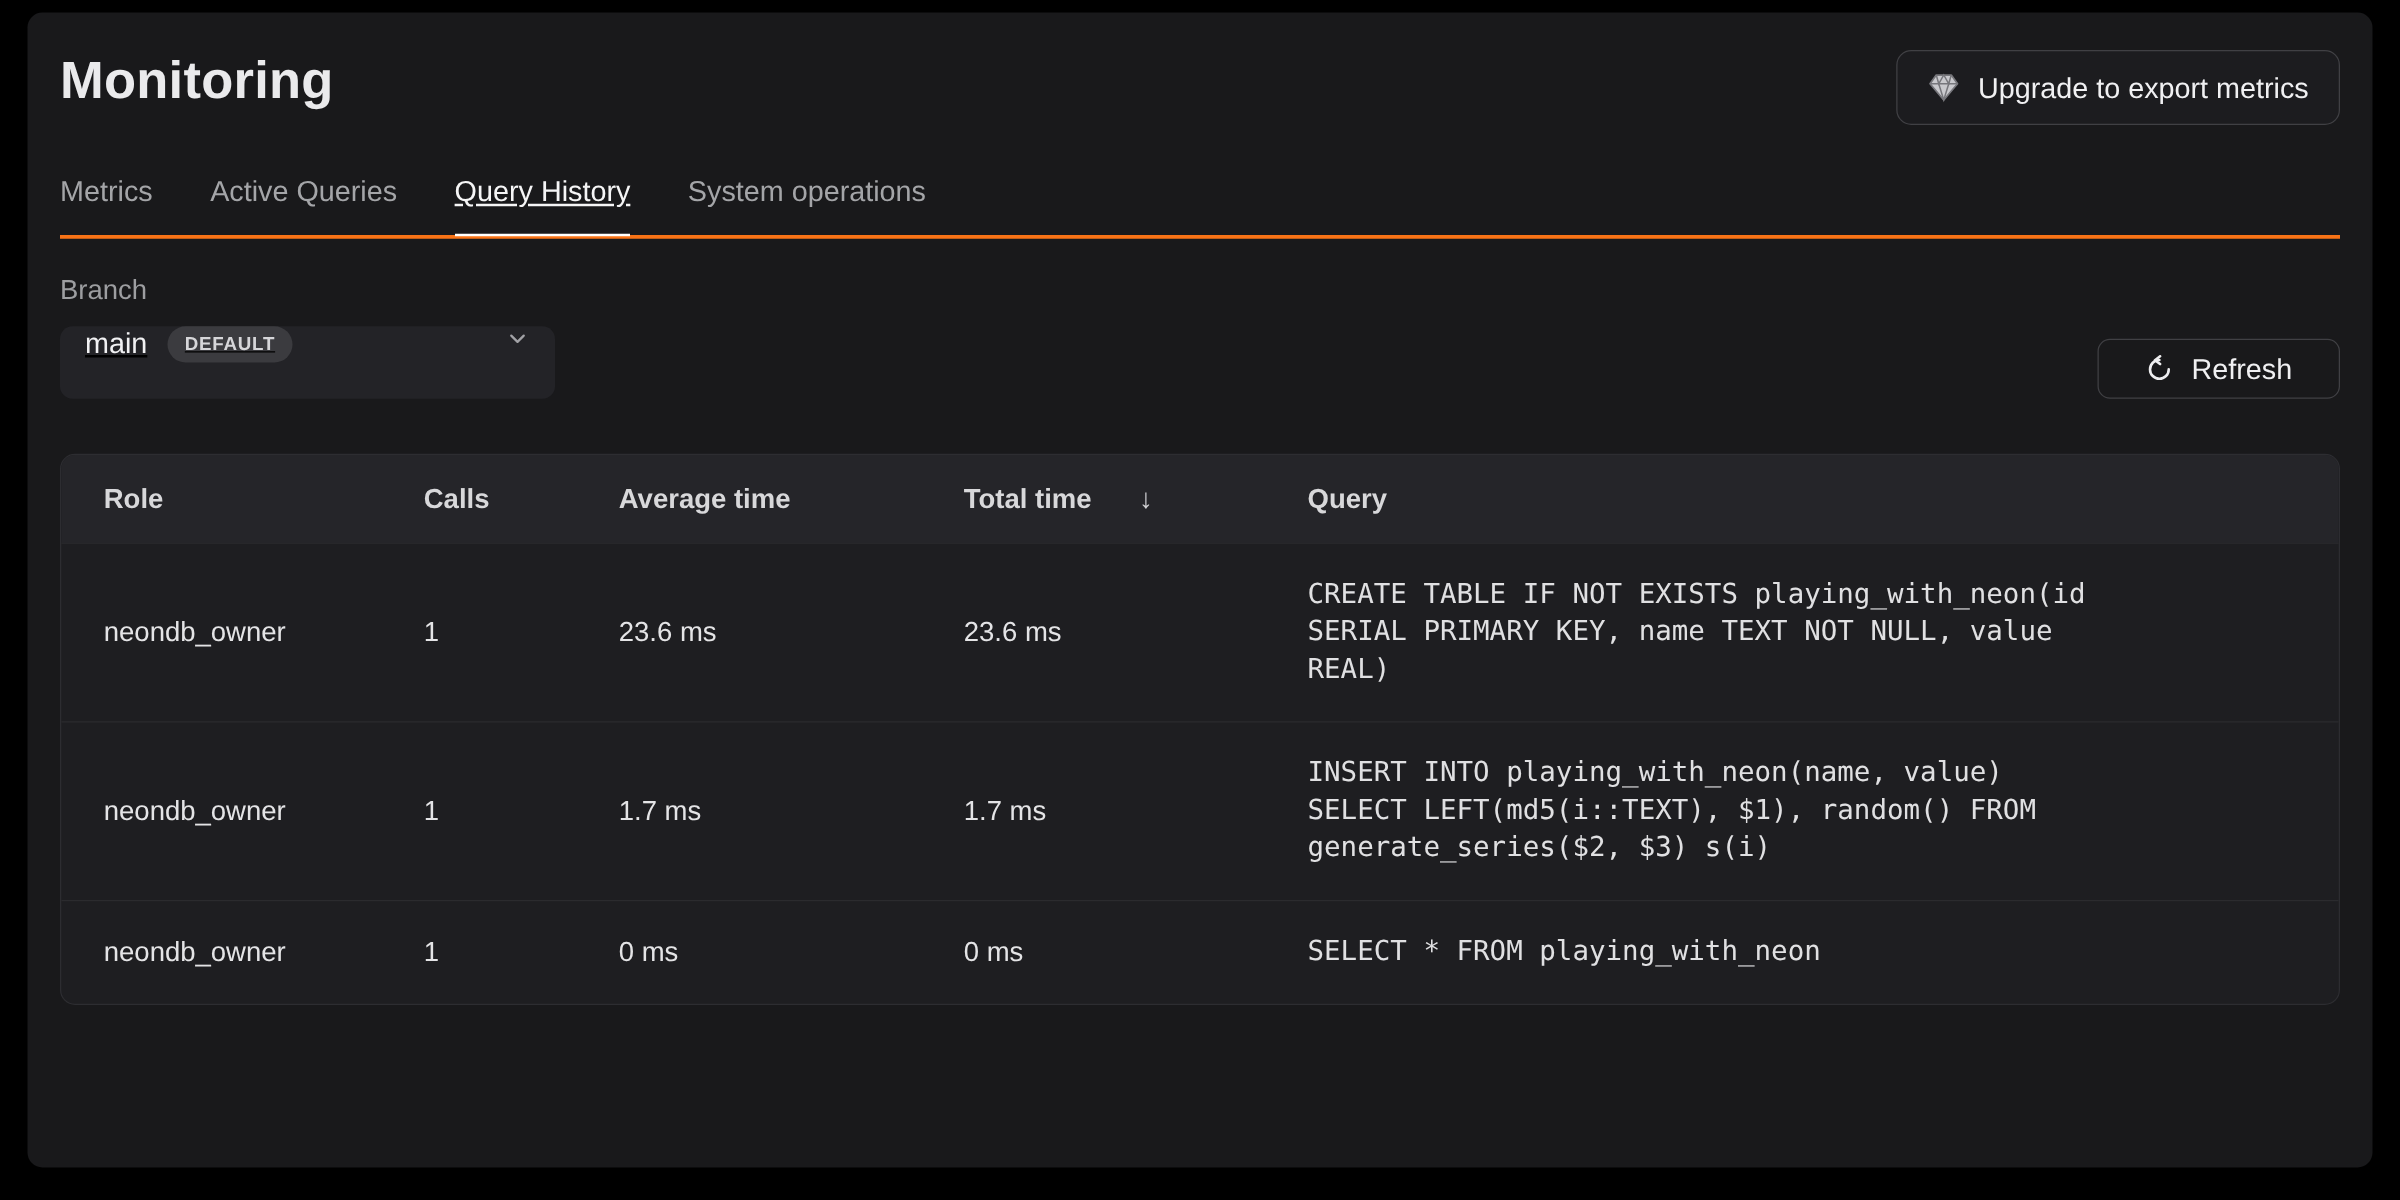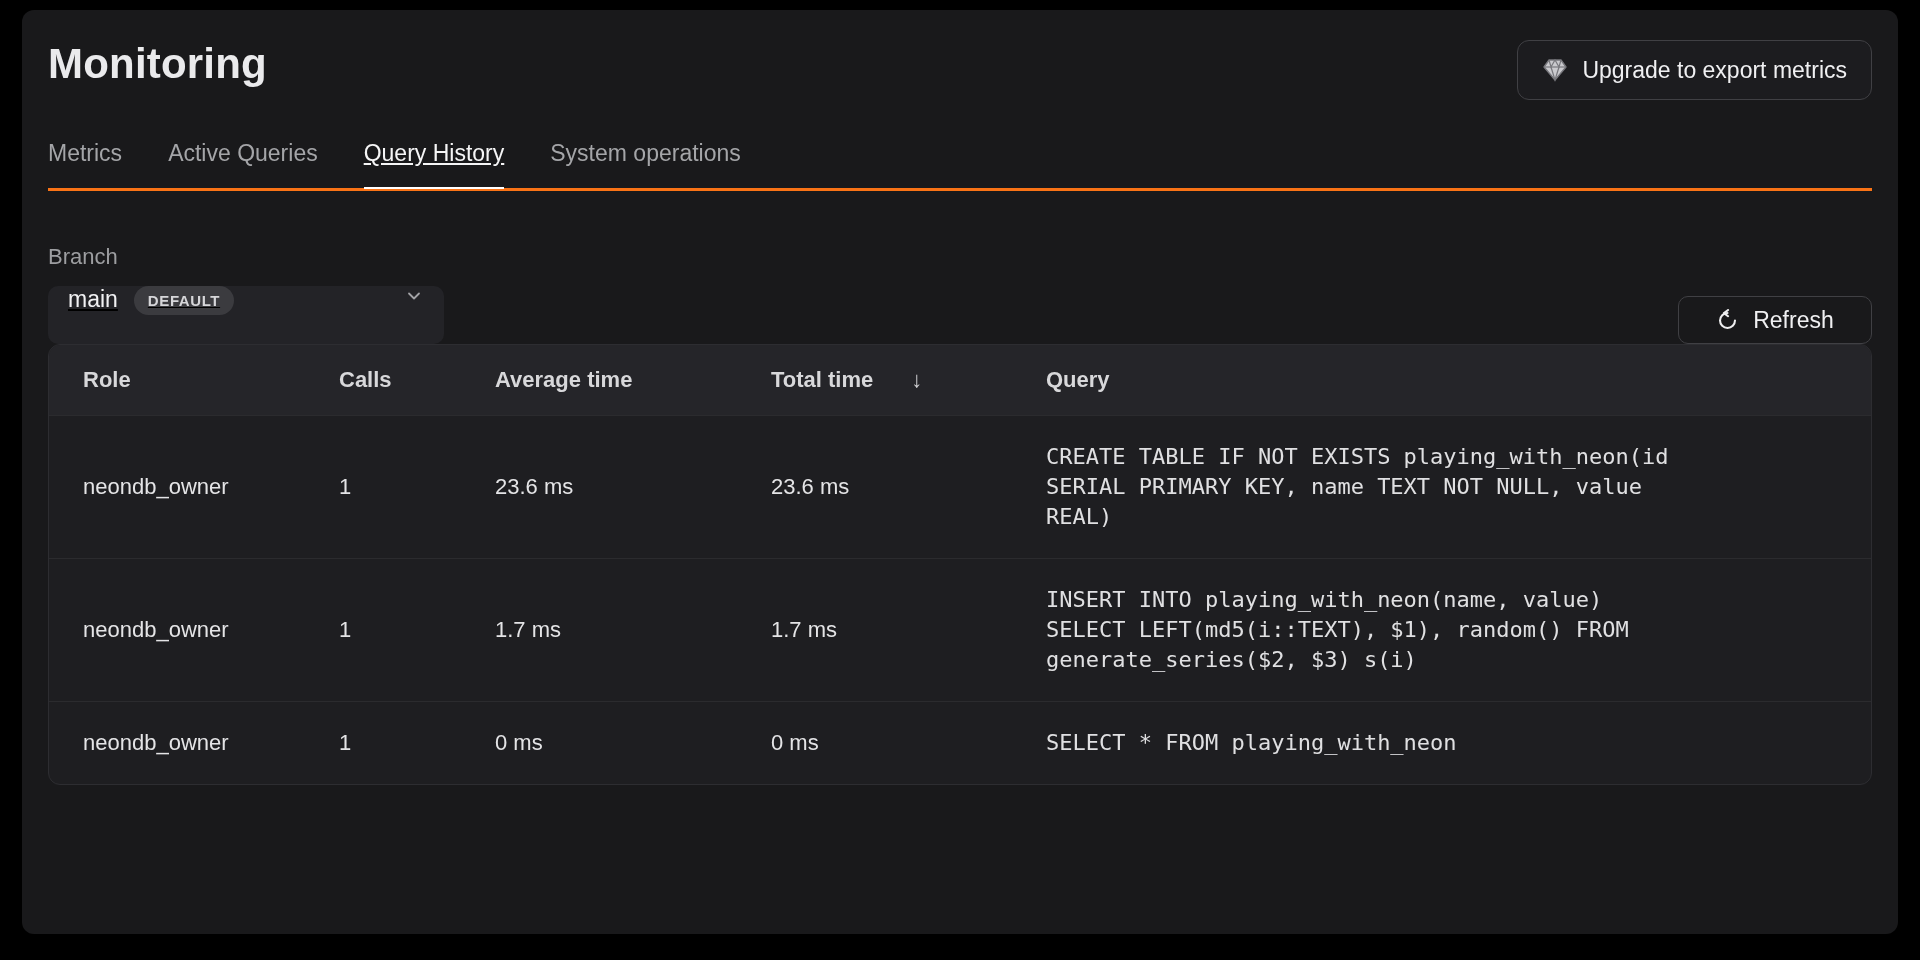--- a/index.html
+++ b/index.html
@@ -43,21 +43,21 @@
     font-size: 23px; color: #a4a5a8;
     padding-bottom: 20px;
     border-bottom: 2px solid transparent;
     margin-bottom: -1px;
     cursor: pointer;
   }
   .tab.active { color: #f5f5f6; border-bottom-color: #ffffff; text-decoration: underline; }
   
   .filters {
     display: flex; align-items: flex-end; gap: 16px;
-    margin-top: 53px;
+    margin-top: 28px;
   }
   .filter-group { width: 396px; }
   .filter-label { font-size: 22px; color: #9d9ea1; margin-bottom: 16px; }
   .select {
     display: flex; align-items: flex-start; gap: 16px;
     height: 58px; padding: 0 20px;
     background: #232327;
     border-radius: 10px;
     cursor: pointer;
     text-decoration: underline;
@@ -81,20 +81,21 @@
     display: flex; align-items: center; justify-content: center; gap: 14px;
     height: 48px; width: 194px;
     background: transparent;
     border: 1px solid #404044;
     border-radius: 10px;
     color: #f0f0f2; font-size: 23px; font-family: inherit;
     cursor: pointer;
   }
   
   .table {
+    margin-top: 44px;
     border: 1px solid #2d2d31;
     border-radius: 12px;
     overflow: hidden;
     background: #1e1e21;
   }
   .trow, .thead {
     display: grid;
     grid-template-columns: 256px 156px 276px 275px 1fr;
     align-items: center;
     padding-left: 34px; padding-right: 30px;

